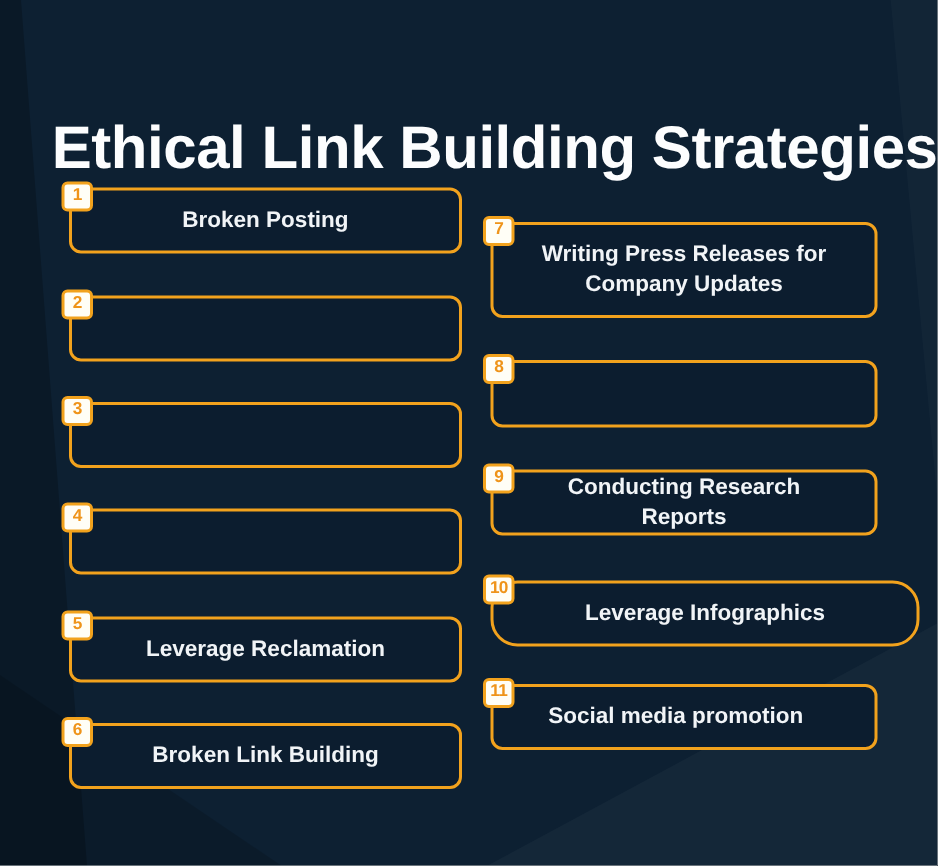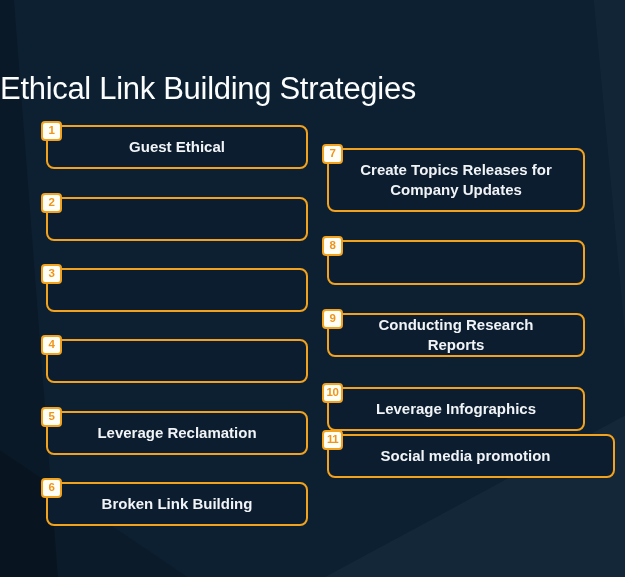--- a/index.html
+++ b/index.html
@@ -12,22 +12,22 @@
   }
   
   .facet { position:absolute; inset:0; pointer-events:none; }
   .facet-left        { clip-path:polygon(0 0, 14px 0, 58px 100%, 0 100%); background:rgba(0,0,0,0.22); }
   .facet-topright    { clip-path:polygon(95% 0, 100% 0, 100% 58%); background:rgba(255,255,255,0.025); }
   .facet-bottomright { clip-path:polygon(100% 72%, 100% 100%, 52% 100%); background:rgba(255,255,255,0.03); }
   .facet-bottomleft  { clip-path:polygon(0 78%, 30% 100%, 0 100%); background:rgba(0,0,0,0.14); }
 
   .title {
     position:absolute; top:50px; left:0; width:100%;
-    text-align:left;
-    font-size:31px; font-weight:normal;
+    text-align:right;
+    font-size:40px; font-weight:bold;
     letter-spacing:-0.3px;
     color:#FCFDFE;
   }
 
   .box {
     position:absolute;
     box-sizing:border-box;
     background:#0C1D2F;
     border:2.5px solid #F2A21D;
     border-radius:8px;
@@ -56,21 +56,21 @@
 <div class="stage">
   <div class="facet facet-left"></div>
   <div class="facet facet-topright"></div>
   <div class="facet facet-bottomright"></div>
   <div class="facet facet-bottomleft"></div>
 
   <h1 class="title">Ethical Link Building Strategies</h1>
 
   <div class="box" style="left:46px; top:125px; width:262px; height:44px;">
     <span class="badge">1</span>
-    <span>Guest Ethical</span>
+    <span>Broken Posting</span>
   </div>
   <div class="box" style="left:46px; top:197px; width:262px; height:44px;">
     <span class="badge">2</span>
   </div>
   <div class="box" style="left:46px; top:268px; width:262px; height:44px;">
     <span class="badge">3</span>
   </div>
   <div class="box" style="left:46px; top:339px; width:262px; height:44px;">
     <span class="badge">4</span>
   </div>
@@ -78,30 +78,30 @@
     <span class="badge">5</span>
     <span>Leverage Reclamation</span>
   </div>
   <div class="box" style="left:46px; top:482px; width:262px; height:44px;">
     <span class="badge">6</span>
     <span>Broken Link Building</span>
   </div>
 
   <div class="box" style="left:327px; top:148px; width:258px; height:64px;">
     <span class="badge">7</span>
-    <span>Create Topics Releases for Company Updates</span>
+    <span>Writing Press Releases for Company Updates</span>
   </div>
   <div class="box" style="left:327px; top:240px; width:258px; height:45px;">
     <span class="badge">8</span>
   </div>
   <div class="box" style="left:327px; top:313px; width:258px; height:44px;">
     <span class="badge">9</span>
     <span>Conducting Research Reports</span>
   </div>
-  <div class="box" style="left:327px; top:387px; width:258px; height:44px;">
+  <div class="box" style="left:327px; top:387px; width:286px; height:44px;border-radius:18px;">
     <span class="badge">10</span>
     <span>Leverage Infographics</span>
   </div>
-  <div class="box" style="left:327px; top:434px; width:288px; height:44px;padding-left:15px;">
+  <div class="box" style="left:327px; top:456px; width:258px; height:44px;padding-left:15px;">
     <span class="badge">11</span>
     <span>Social media promotion</span>
   </div>
 </div>
 
 </body></html>

